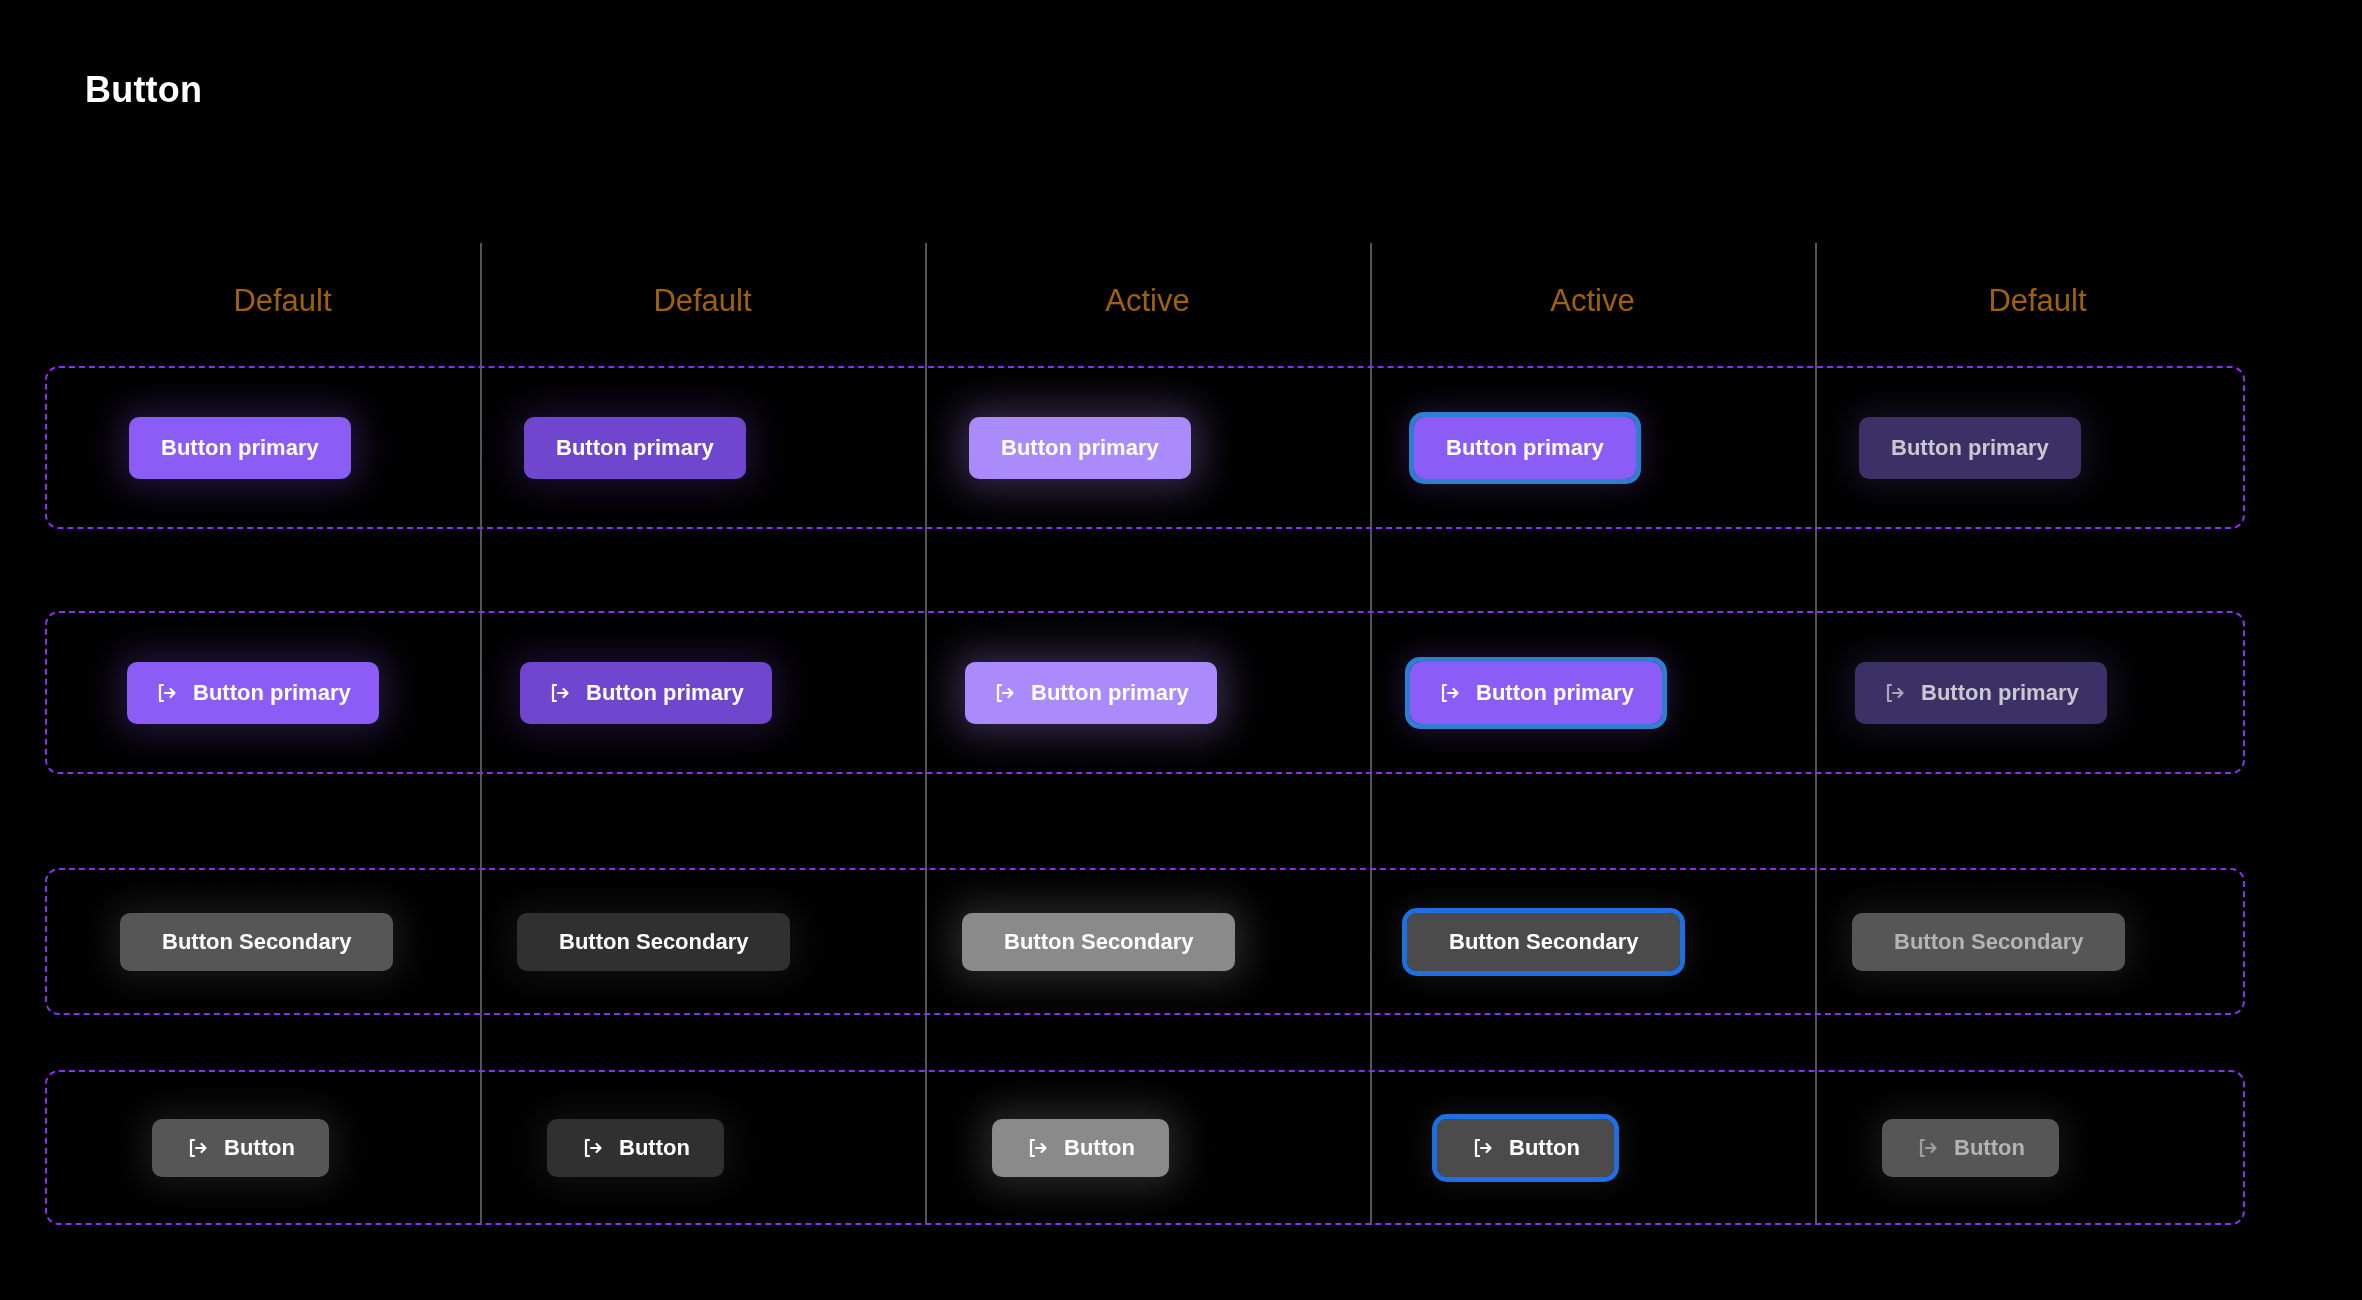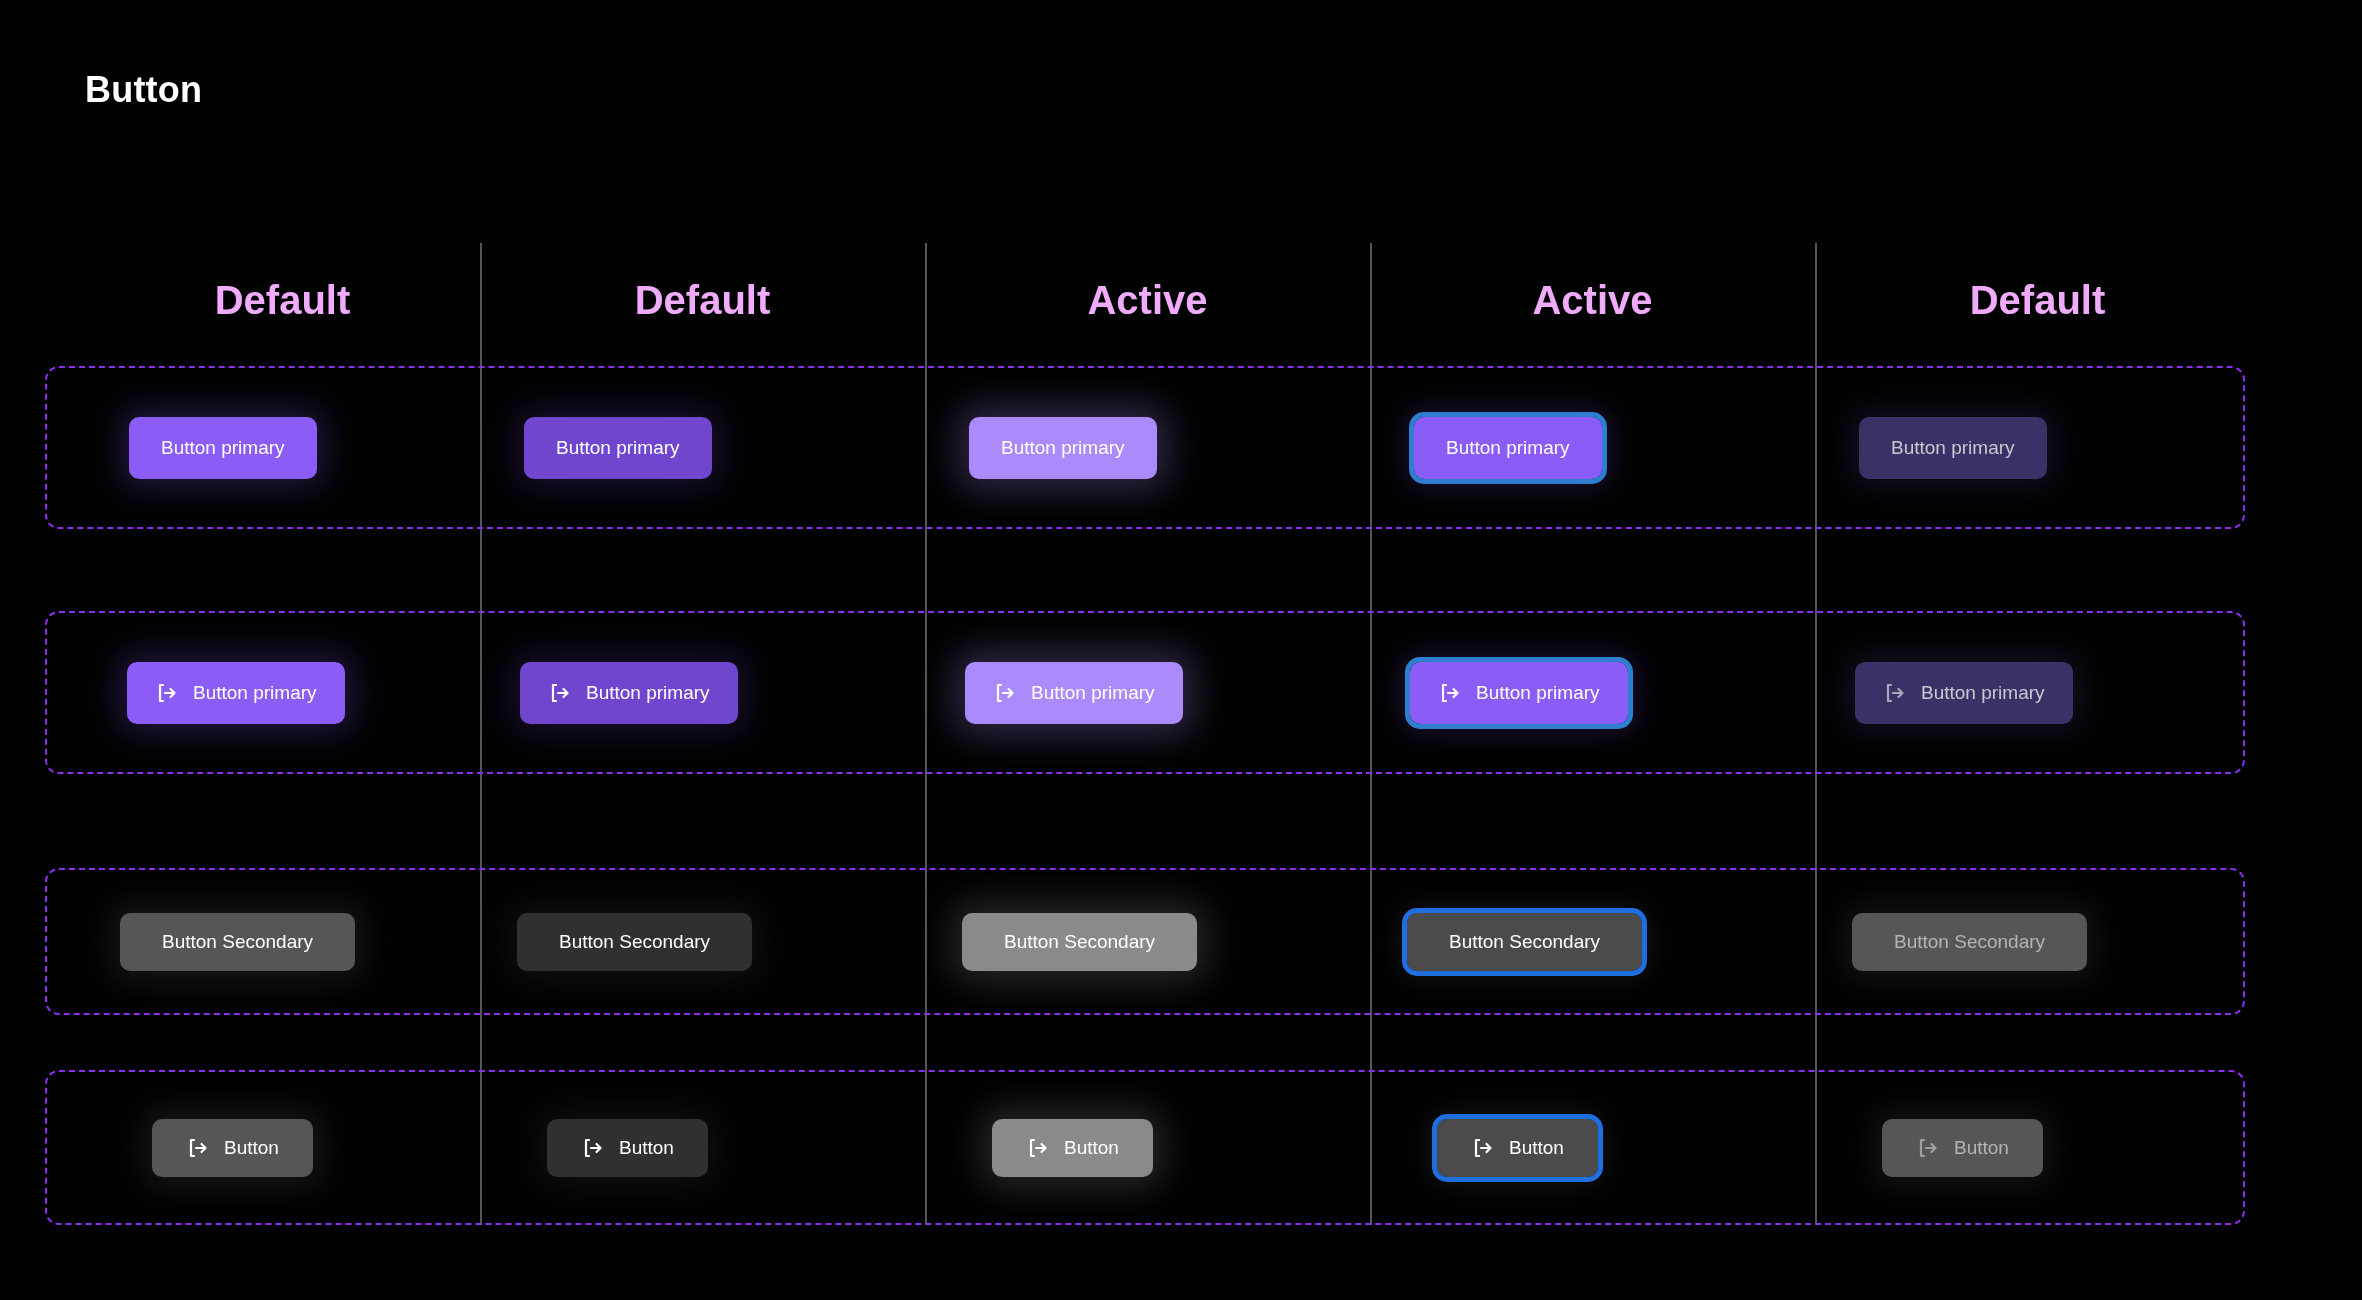--- a/index.html
+++ b/index.html
@@ -59,23 +59,23 @@
     top: 0;
     width: 2196px;
     height: 123px;
     display: flex;
   }
   .header-cell {
     flex: 0 0 445px;
     display: flex;
     align-items: center;
     justify-content: center;
-    font-size: 40px;
-    font-weight: 700;
-    color: #f0abfc;
+    font-size: 31px;
+    font-weight: 400;
+    color: #a16207;
     padding-bottom: 8px;
   }
   .header-cell.first { flex: 0 0 395px; }
 
   
   .dashed-row {
     position: absolute;
     left: -40px;
     width: 2200px;
     border: 2px dashed #8b2ff0;
@@ -107,22 +107,22 @@
 
   
   .btn {
     display: inline-flex;
     align-items: center;
     justify-content: flex-start;
     gap: 14px;
     border: none;
     border-radius: 10px;
     font-family: "Liberation Sans", sans-serif;
-    font-size: 19px;
-    font-weight: 400;
+    font-size: 22px;
+    font-weight: 700;
     line-height: 1;
     white-space: nowrap;
     cursor: pointer;
     height: 62px;
     padding: 0 32px;
     color: #ffffff;
   }
 
   
   .btn.primary-default  { background: #8b5cf6; box-shadow: 0 0 34px 10px rgba(139,92,246,0.24); }

